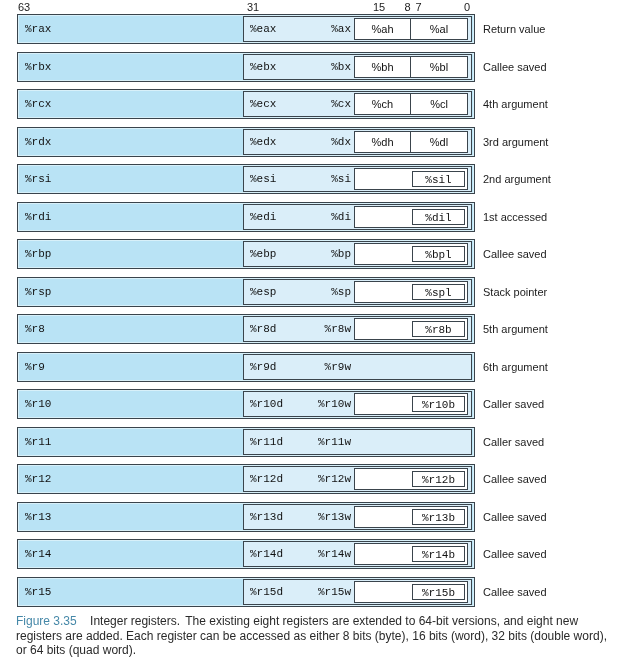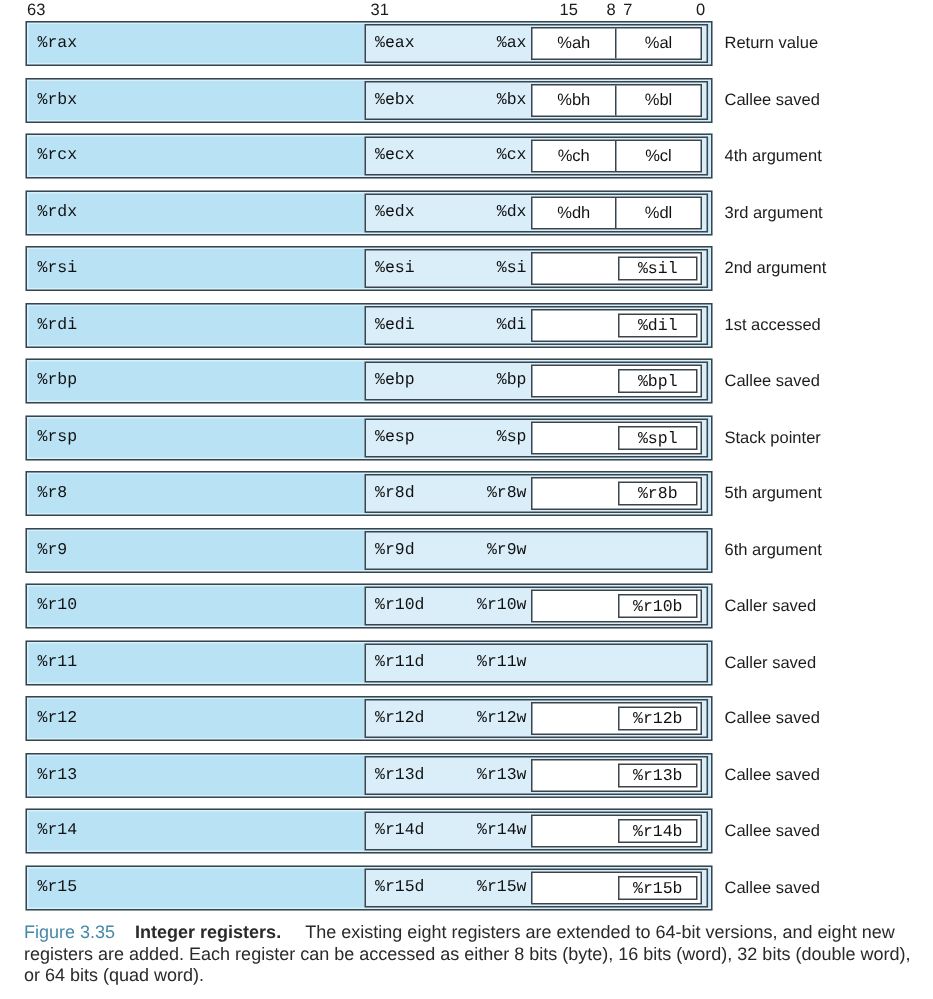--- a/index.html
+++ b/index.html
@@ -136,22 +136,22 @@
     font-size:12px;
     line-height:14.6px;
     color:#2a2a2a;
   }
   .caption .fig-label{
     color:var(--figure-label);
     font-weight:normal;
     margin-right:10px;
   }
   .caption .fig-title{
-    font-weight:bold;
-    margin-right:13px;
+    font-weight:normal;
+    margin-right:2px;
   }
 </style>
 </head>
 <body>
 
 <div class="page">
 
   <span class="bit-label bl-63">63</span>
   <span class="bit-label bl-31">31</span>
   <span class="bit-label bl-15">15</span>

